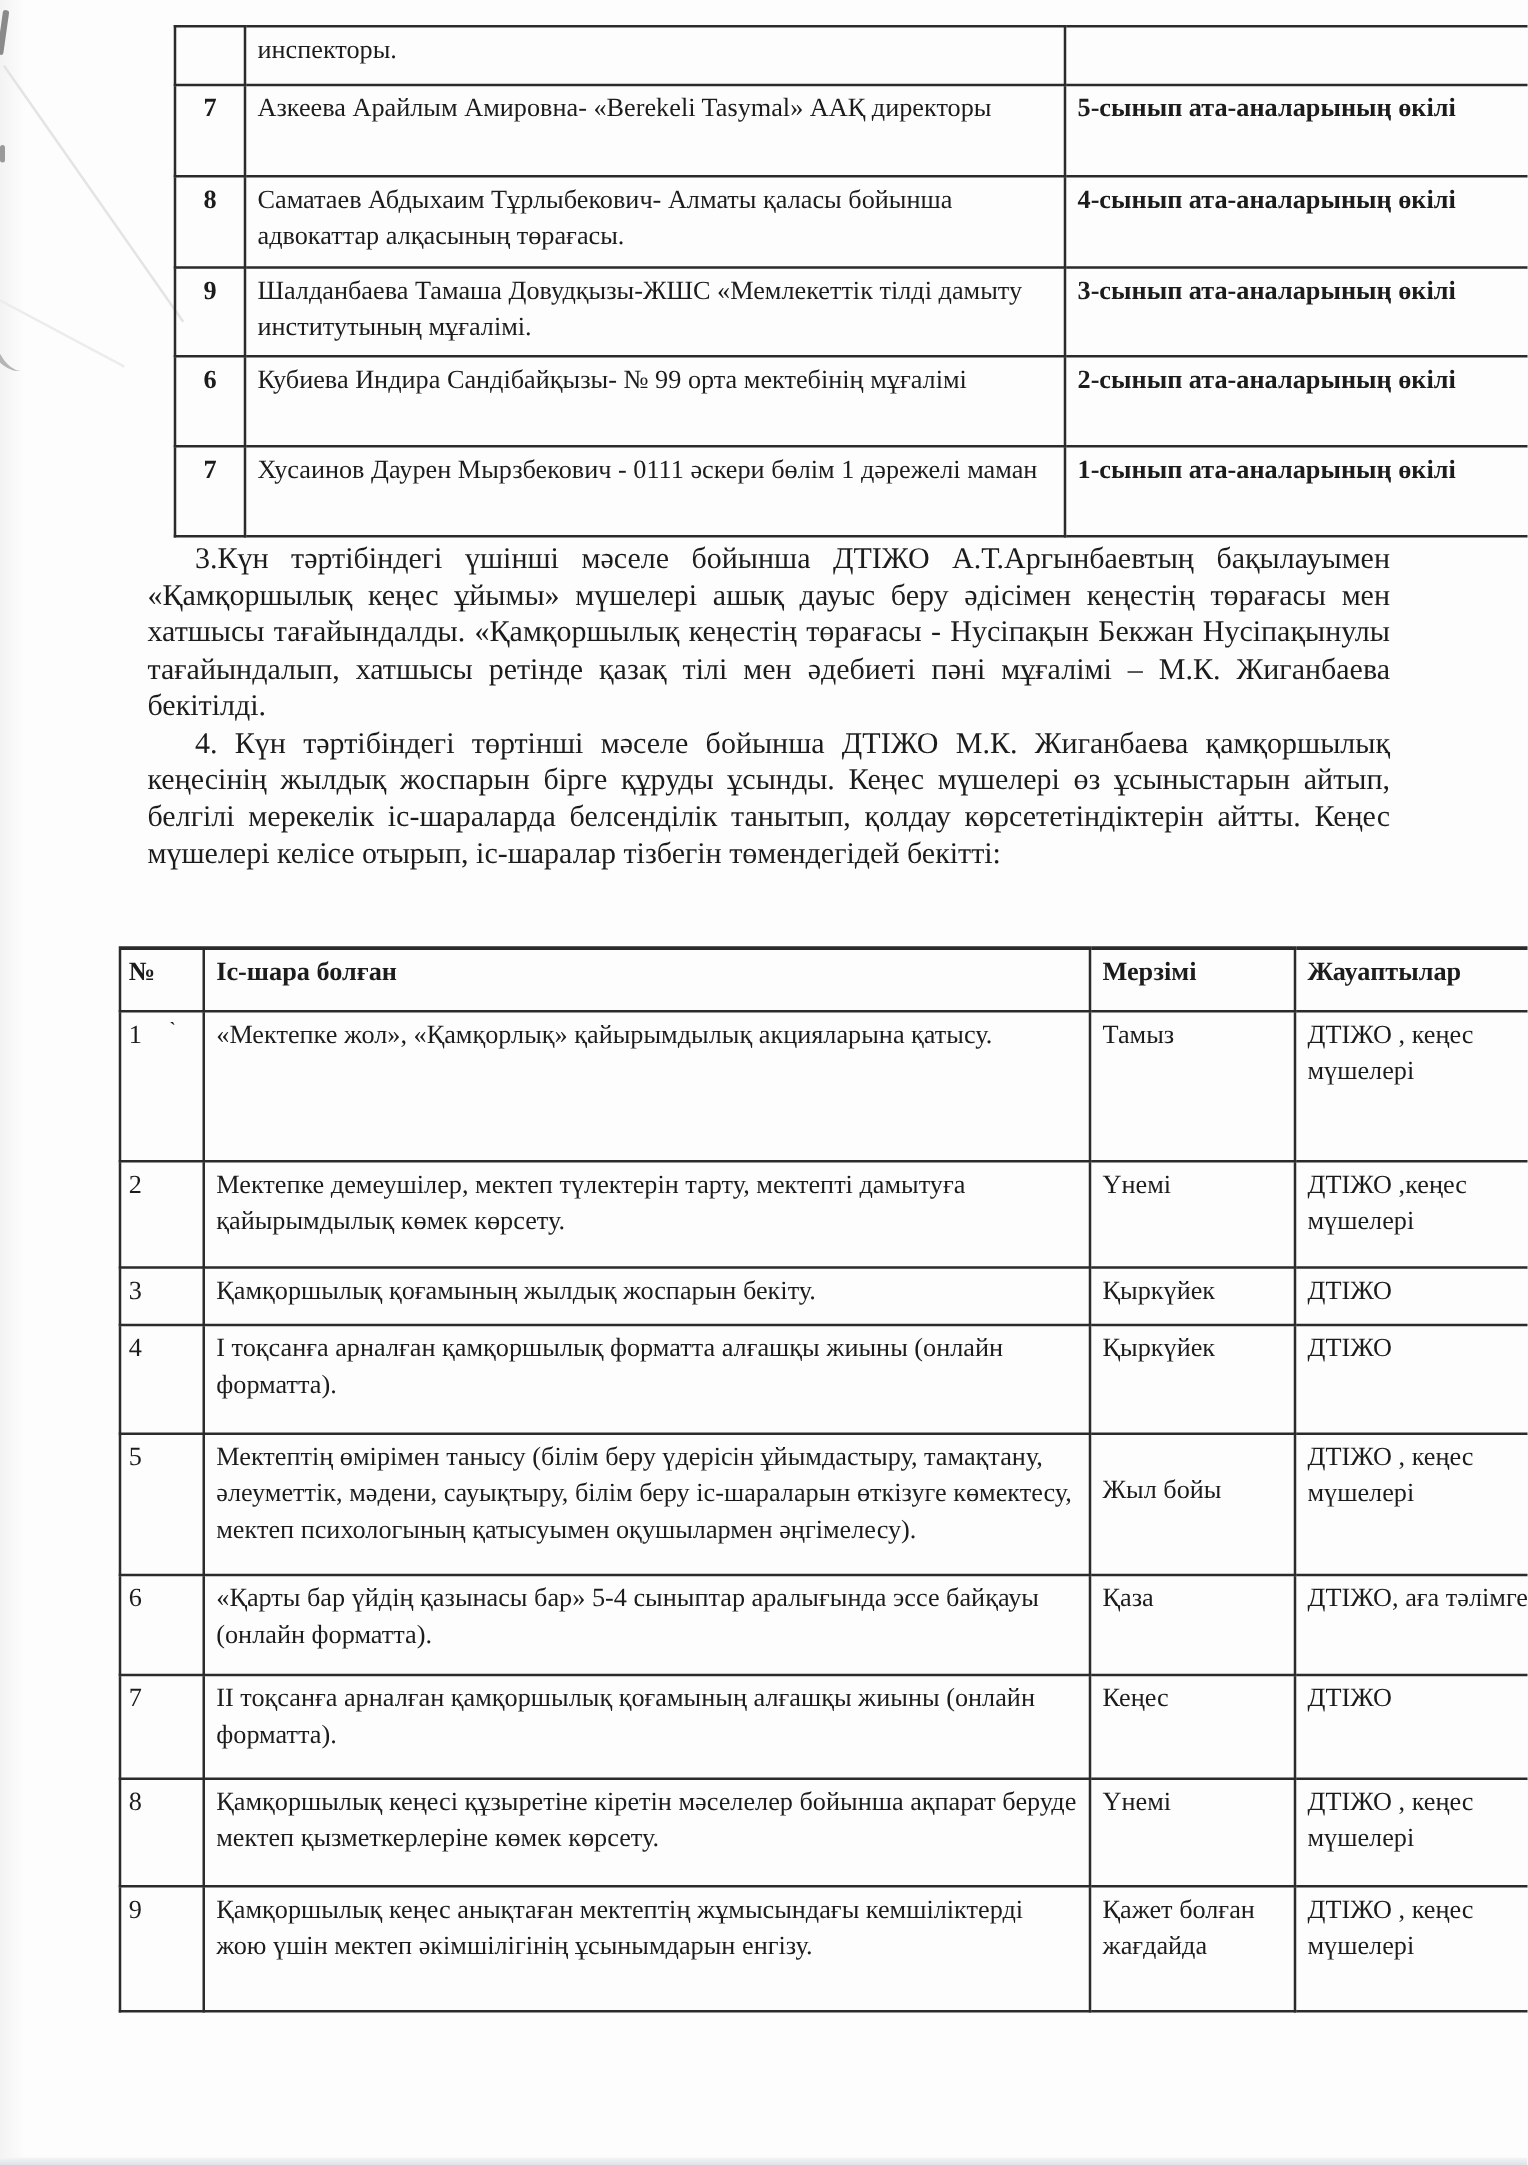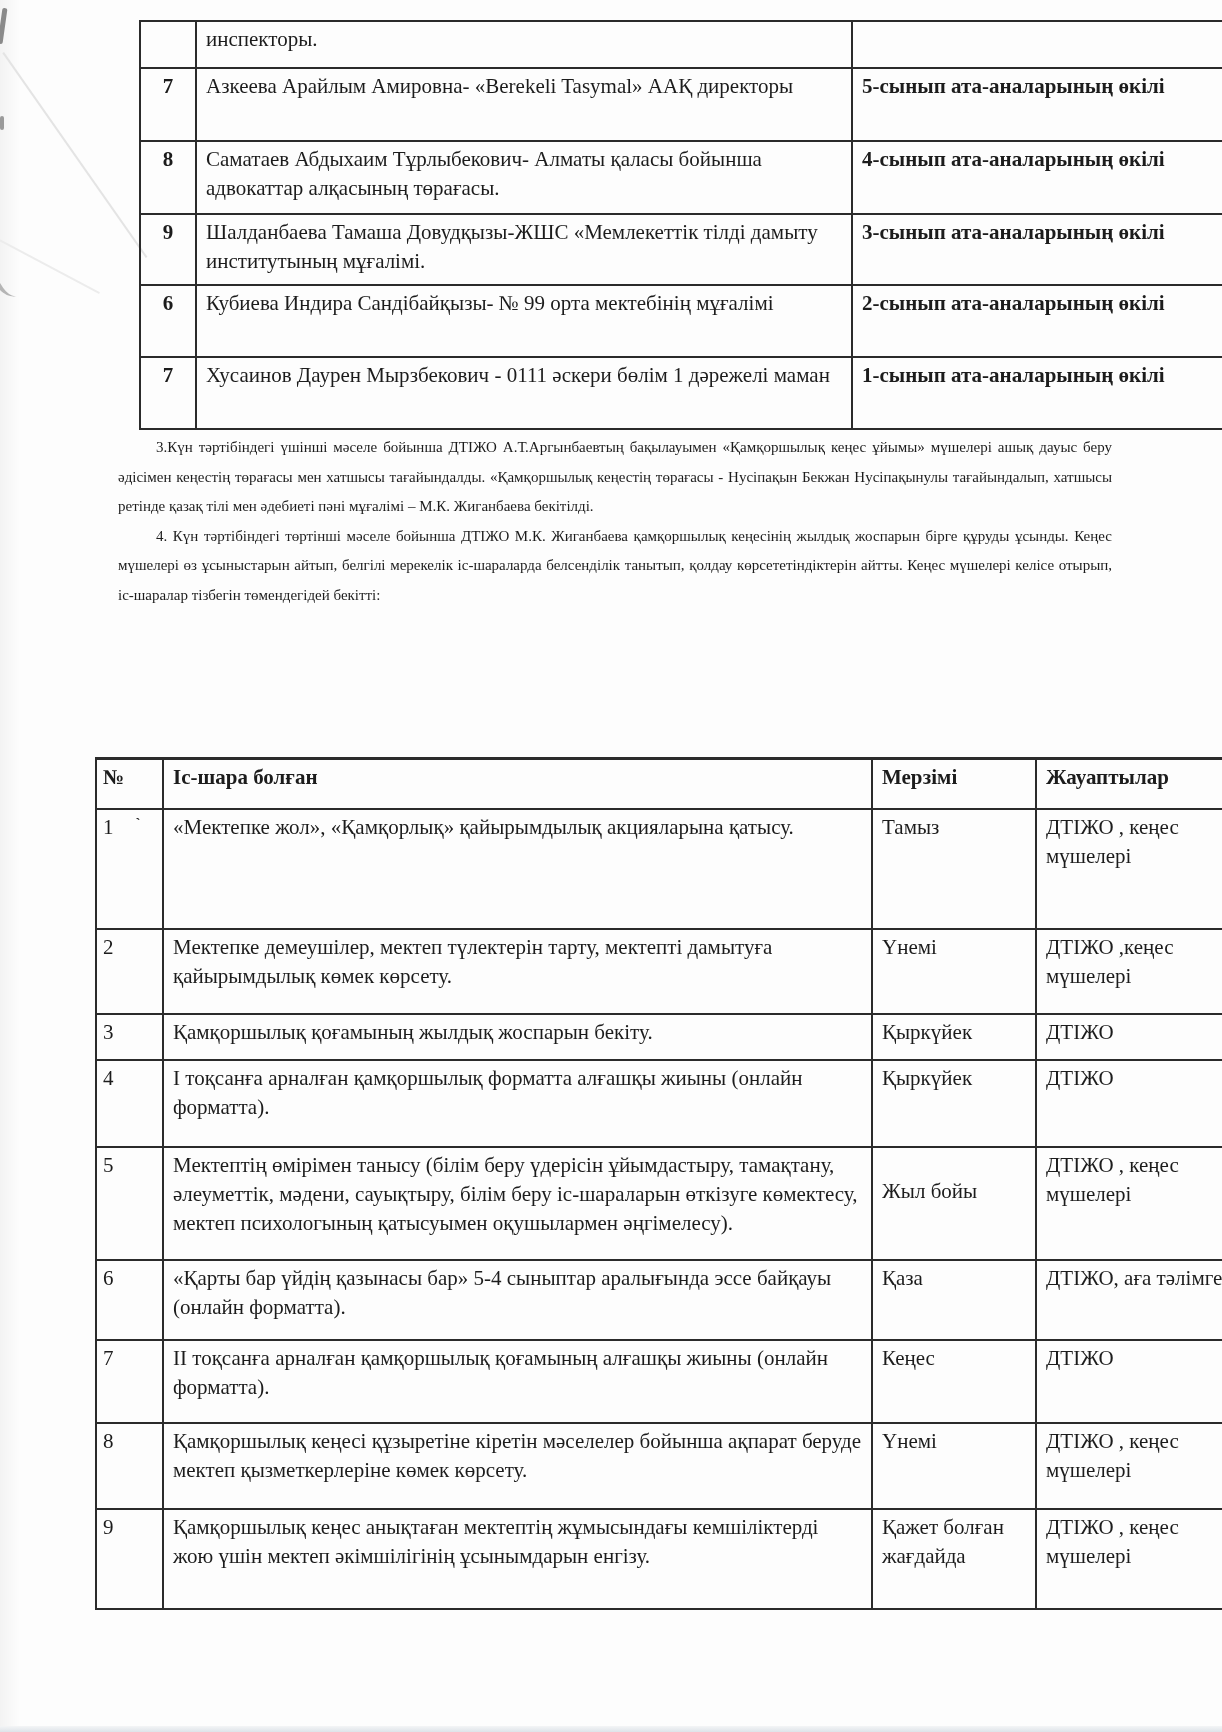--- a/index.html
+++ b/index.html
@@ -54,21 +54,21 @@
 
   
   #table1{position:absolute;left:139px;top:20px;width:1058px;}
   #table1 .c-num{width:50px;text-align:center;font-weight:bold;padding-left:2px;padding-right:2px;}
   #table1 .c-name{width:636px;}
   #table1 .c-role{width:372px;font-weight:bold;}
 
   
   #para-block{
     position:absolute;left:118px;top:433px;width:994px;
-    font-size:15px;line-height:29.5px;
+    font-size:24px;line-height:29.5px;
   }
   #para-block p{margin:0;text-indent:38px;text-align:justify;}
 
   
   #table2{position:absolute;left:95px;top:757px;width:1079px;}
   #table2 th{
     text-align:left;font-weight:bold;
     border-top:3px solid #2b2b2b;
   }
   #table2 .c2-num{width:57px;padding-left:6px;padding-right:2px;}

